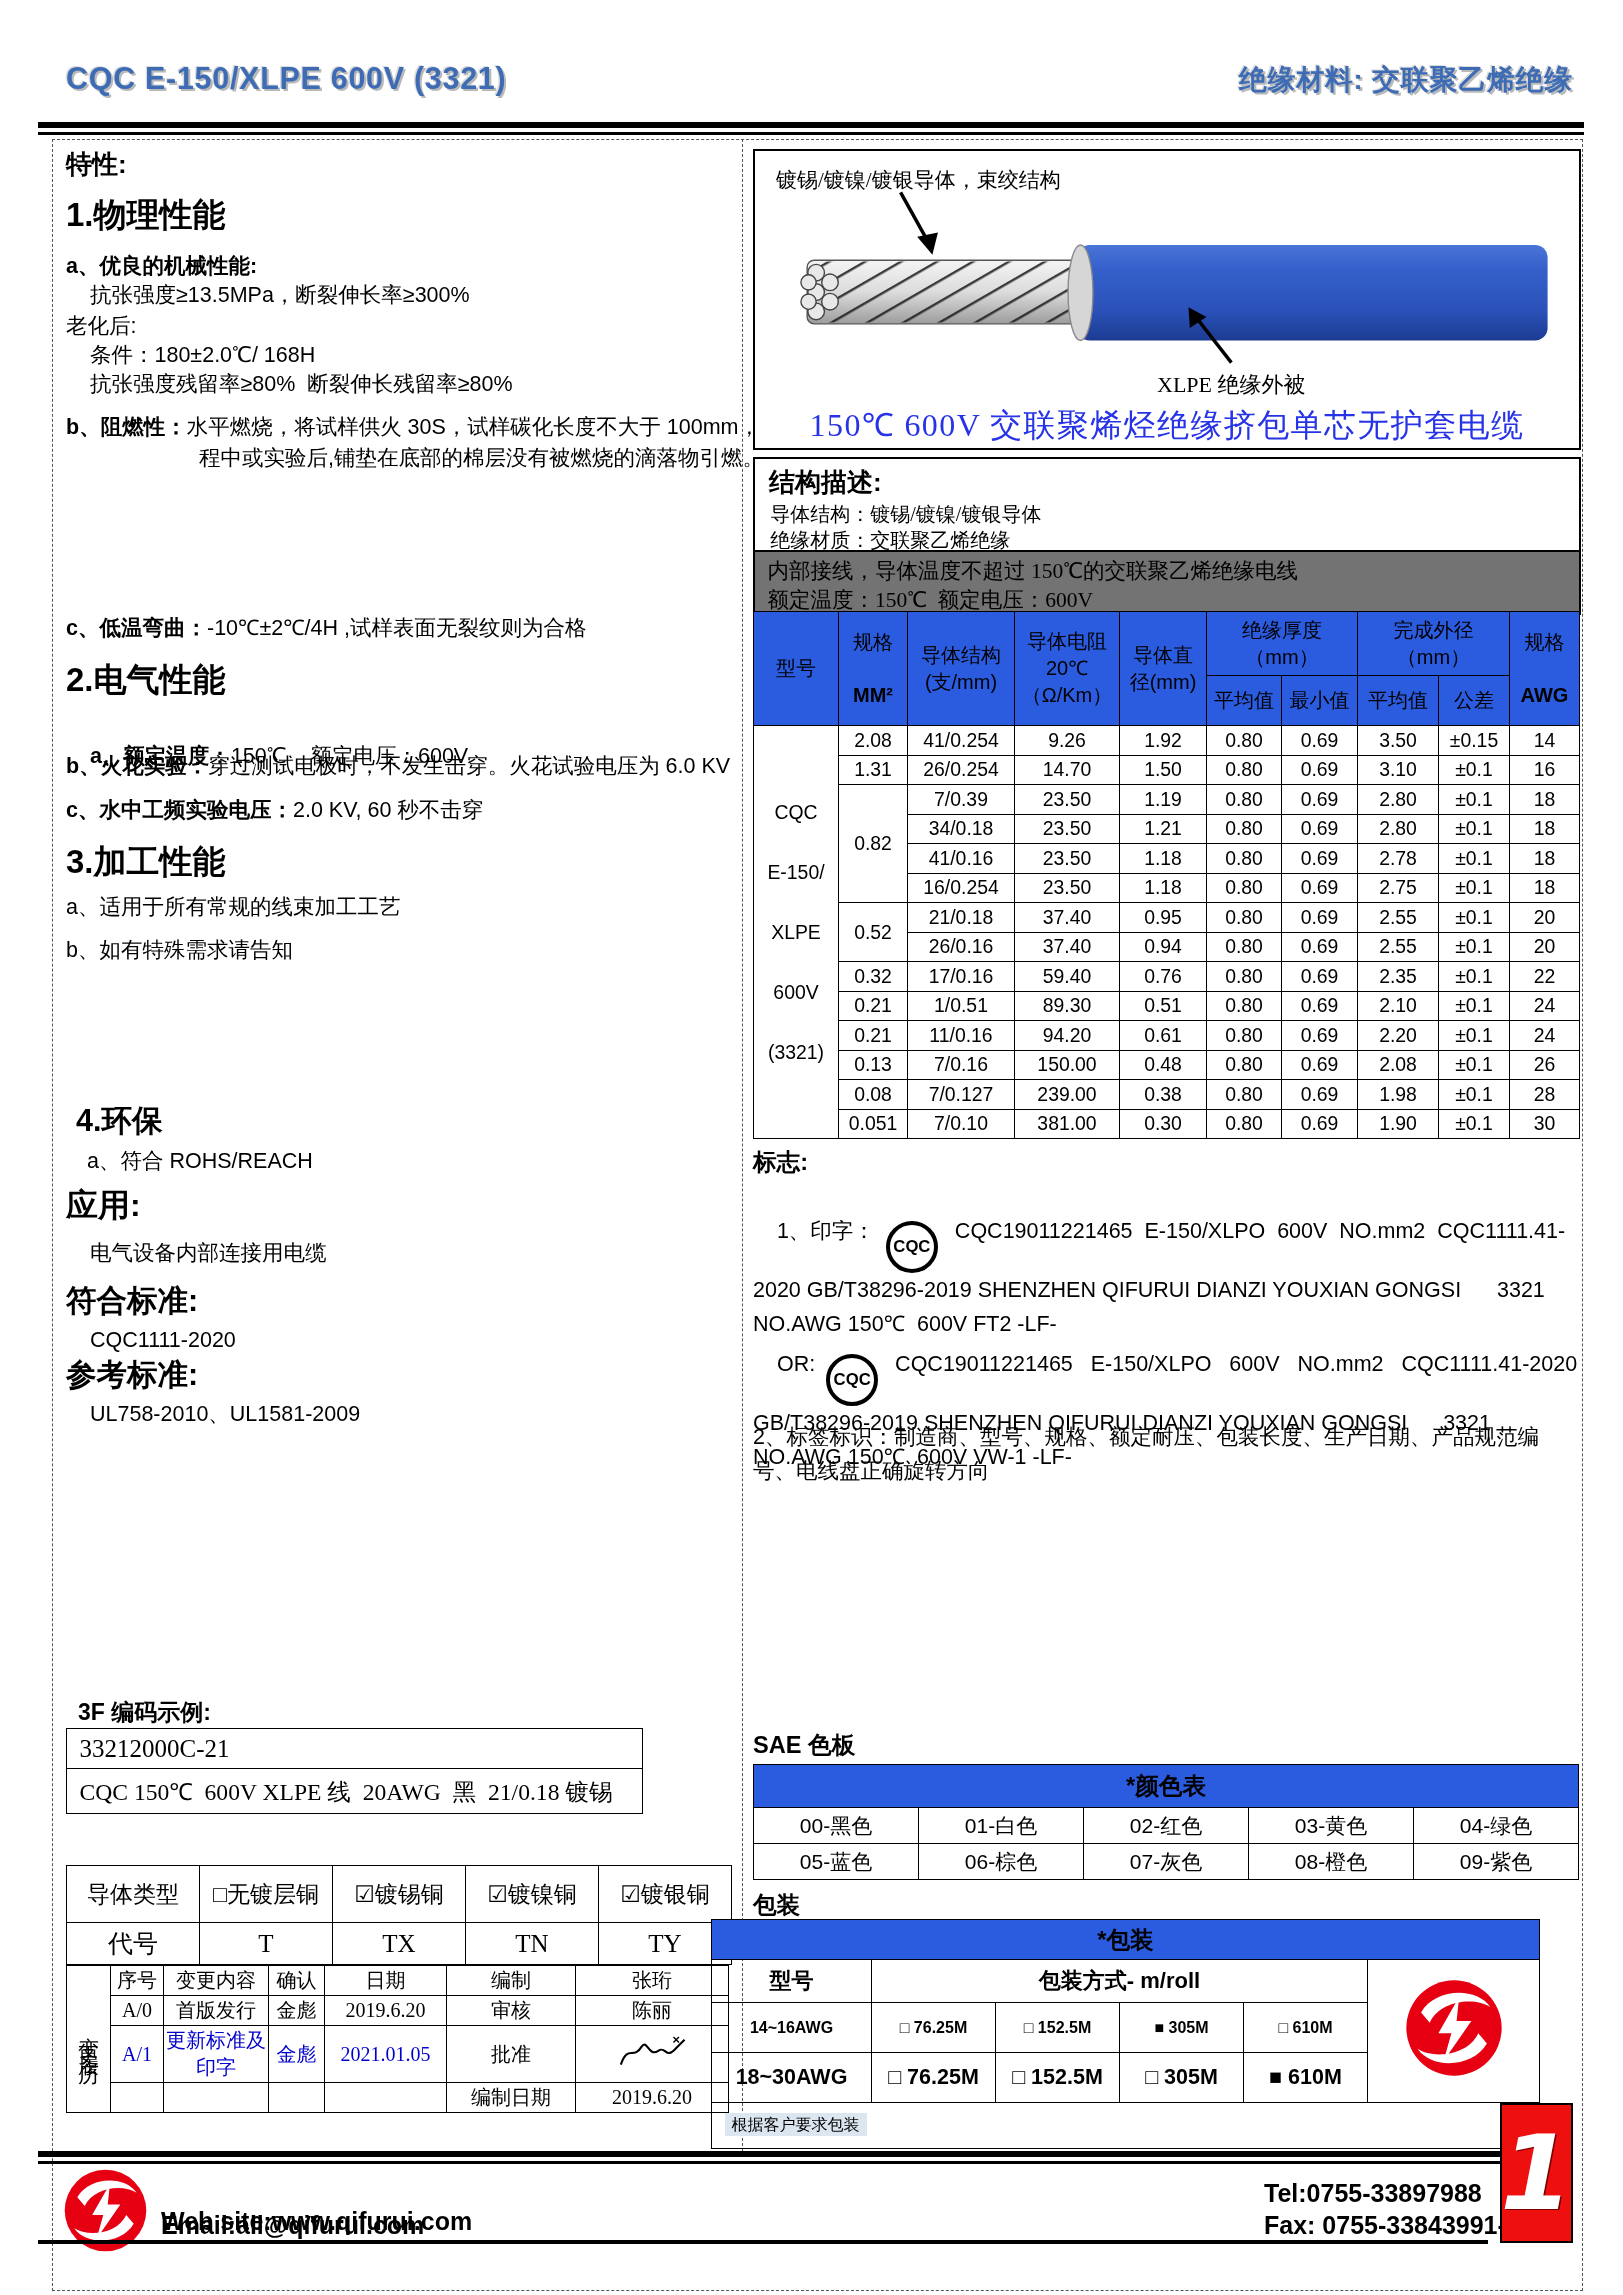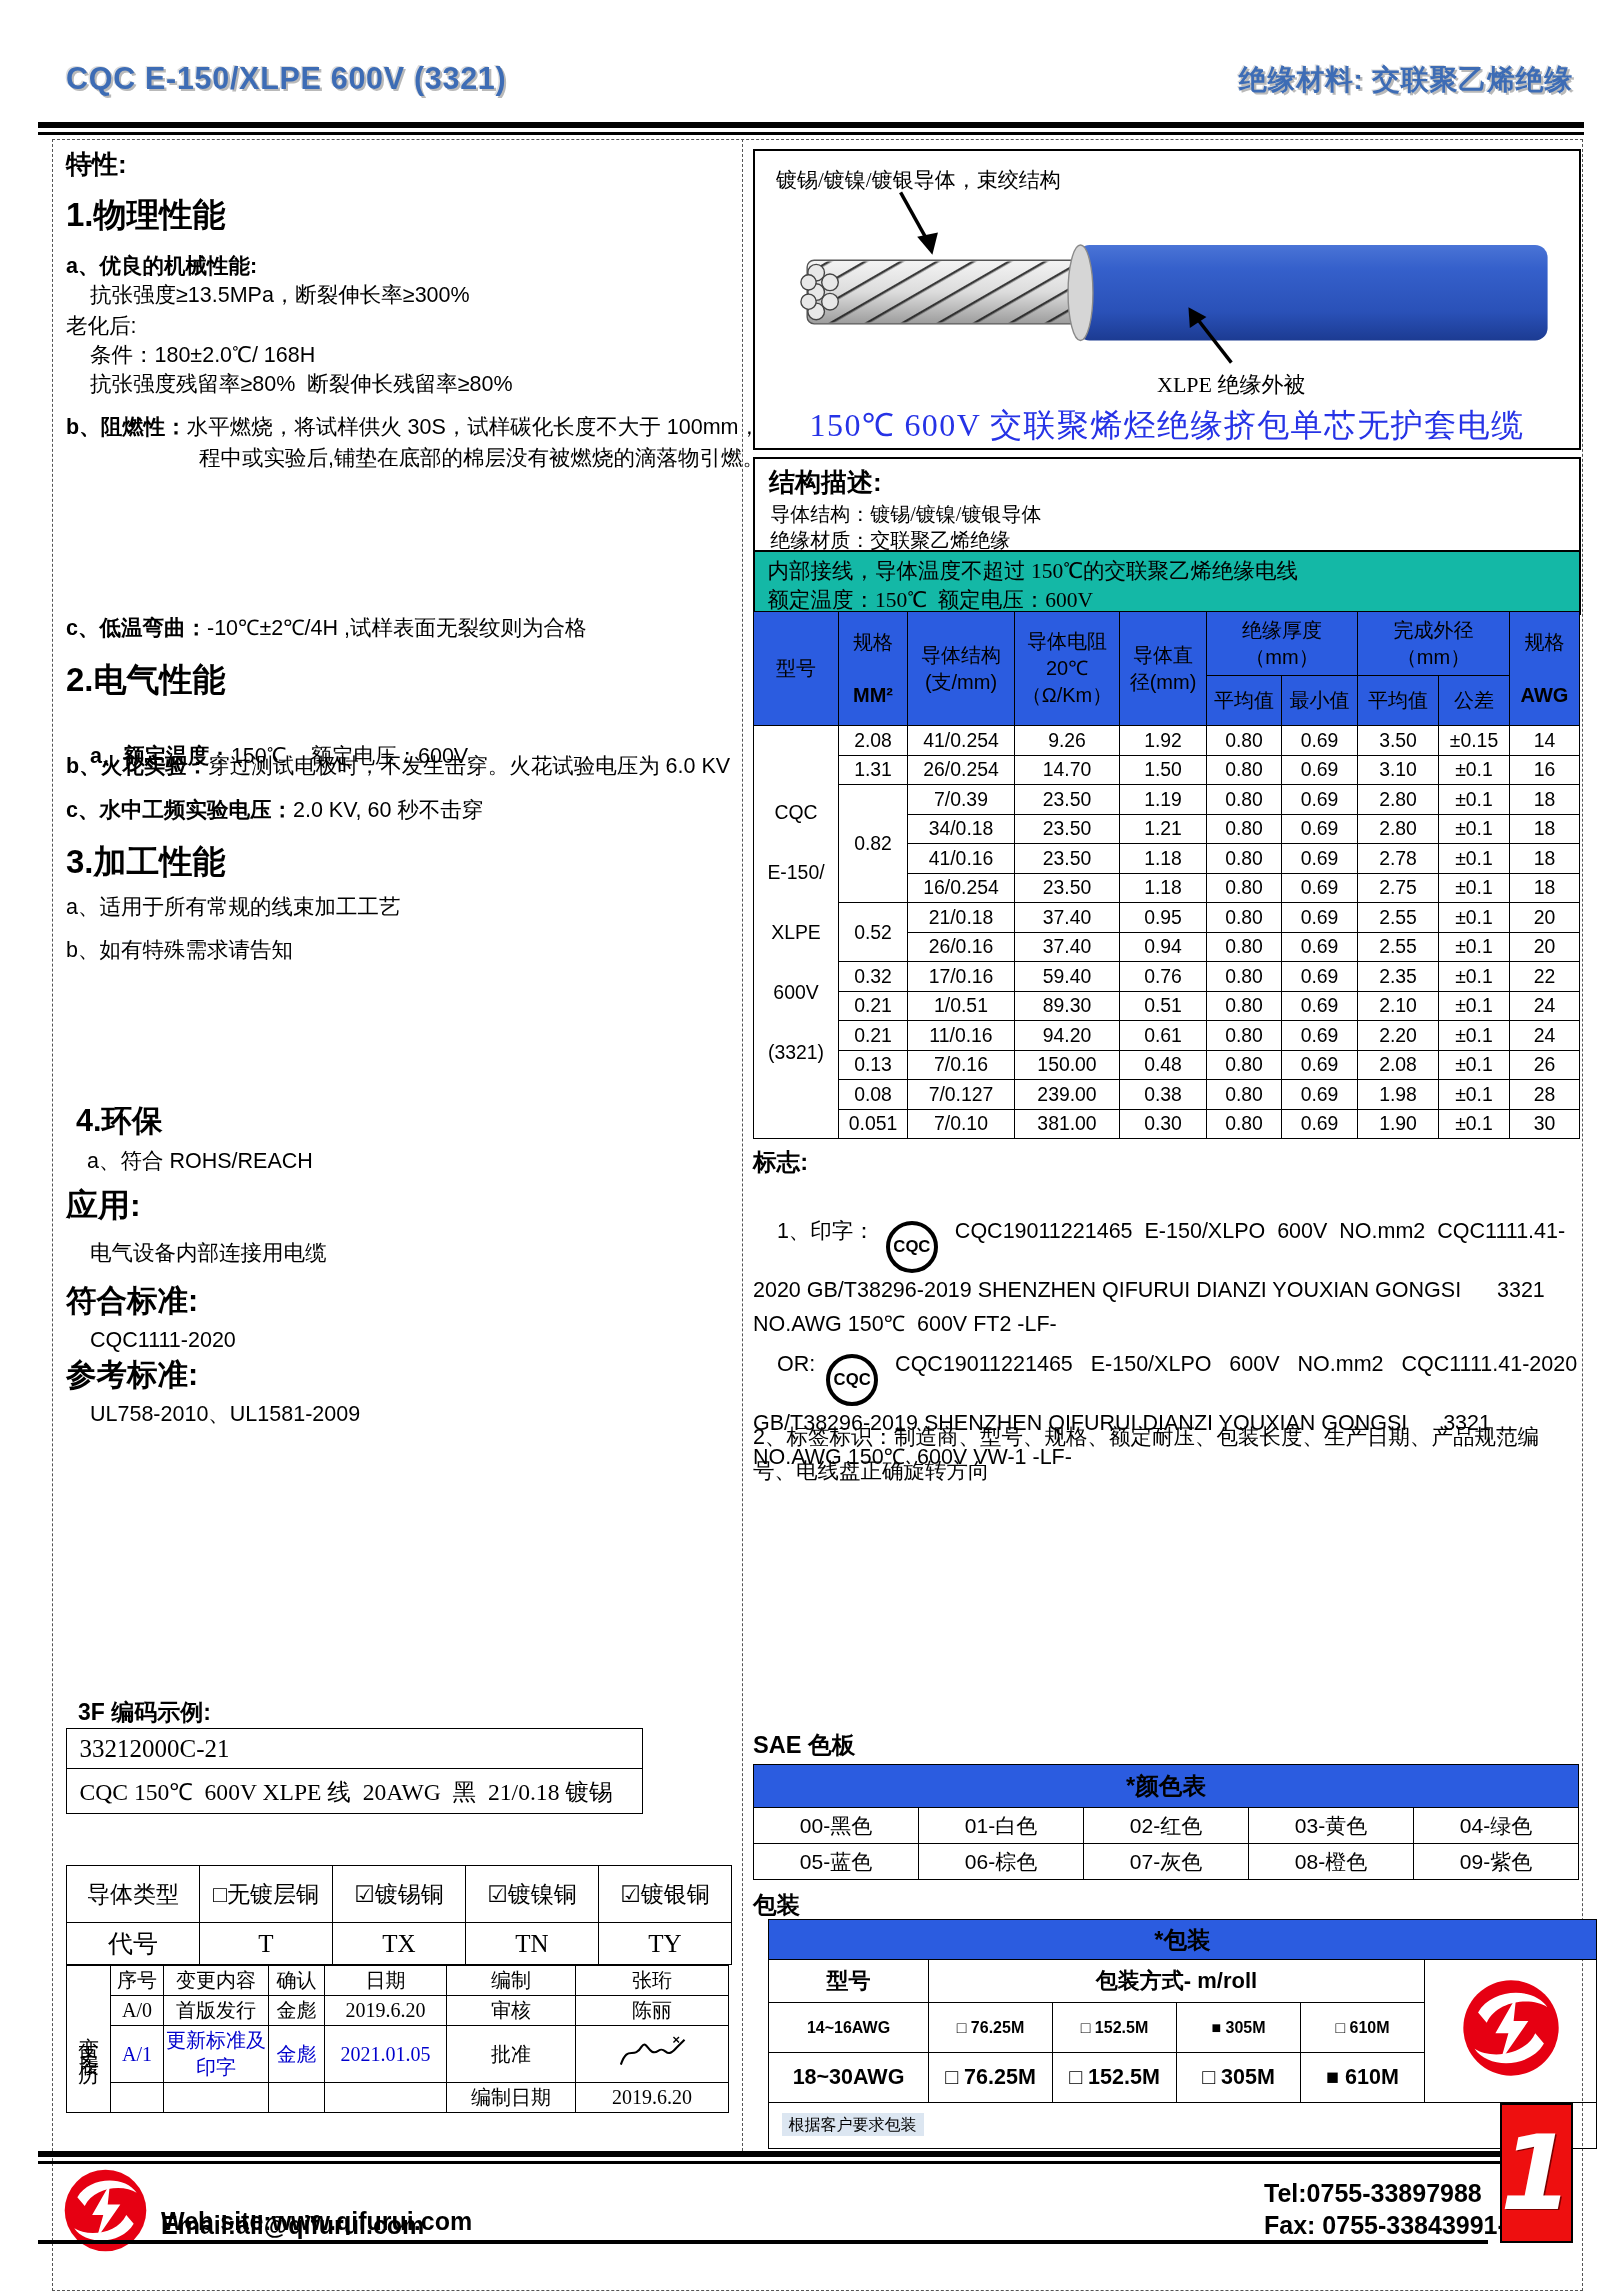--- a/index.html
+++ b/index.html
@@ -23,21 +23,21 @@
   .h-title{font-size:26px;font-weight:bold;}
   .h-big{font-size:33px;font-weight:bold;}
   .h-med{font-size:30.5px;font-weight:bold;}
   .line{font-size:21.5px;line-height:1.4;}
   .lbl{font-weight:bold;}
 
   
   .boxed{border:2.1px solid #000;background:#fff;}
   .cable-caption{font-family:"Liberation Serif",serif;font-size:32px;color:#2633e6;
                  text-align:center;letter-spacing:1.4px;}
-  .banner{background:#14b8a6;border:2.1px solid #000;}
+  .banner{background:#737373;border:2.1px solid #000;}
   .banner div{font-family:"Liberation Serif",serif;font-size:21.5px;color:#000;}
 
   
   table{border-collapse:collapse;table-layout:fixed;}
   .spec{width:826px;}
   .spec th,.spec td{border:1.4px solid #000;text-align:center;vertical-align:middle;
                     padding:0;overflow:hidden;}
   .spec th{background:#2b5ce0;font-weight:normal;font-size:20px;line-height:1.35;}
   .spec td{font-size:19.4px;height:28.5px;background:#fff;}
   .spec .unit{margin-top:26px;}
@@ -510,21 +510,21 @@
       <td>05-蓝色</td>
       <td>06-棕色</td>
       <td>07-灰色</td>
       <td>08-橙色</td>
       <td>09-紫色</td>
     </tr>
   </tbody>
     </table>
 
   <div class="abs bold" style="left:753px;top:1889px;font-size:23.6px;">包装</div>
-  <table class="abs gridtab" style="left:768px;top:1919px;border-radius:14px;">
+  <table class="abs gridtab" style="left:711px;top:1919px;border-radius:14px;">
     <colgroup>
         <col style="width:160px;">
         <col style="width:124px;">
         <col style="width:124px;">
         <col style="width:124px;">
         <col style="width:124px;">
         <col style="width:172px;">
       </colgroup>
     <tbody>
         <tr style="height:40px;">

